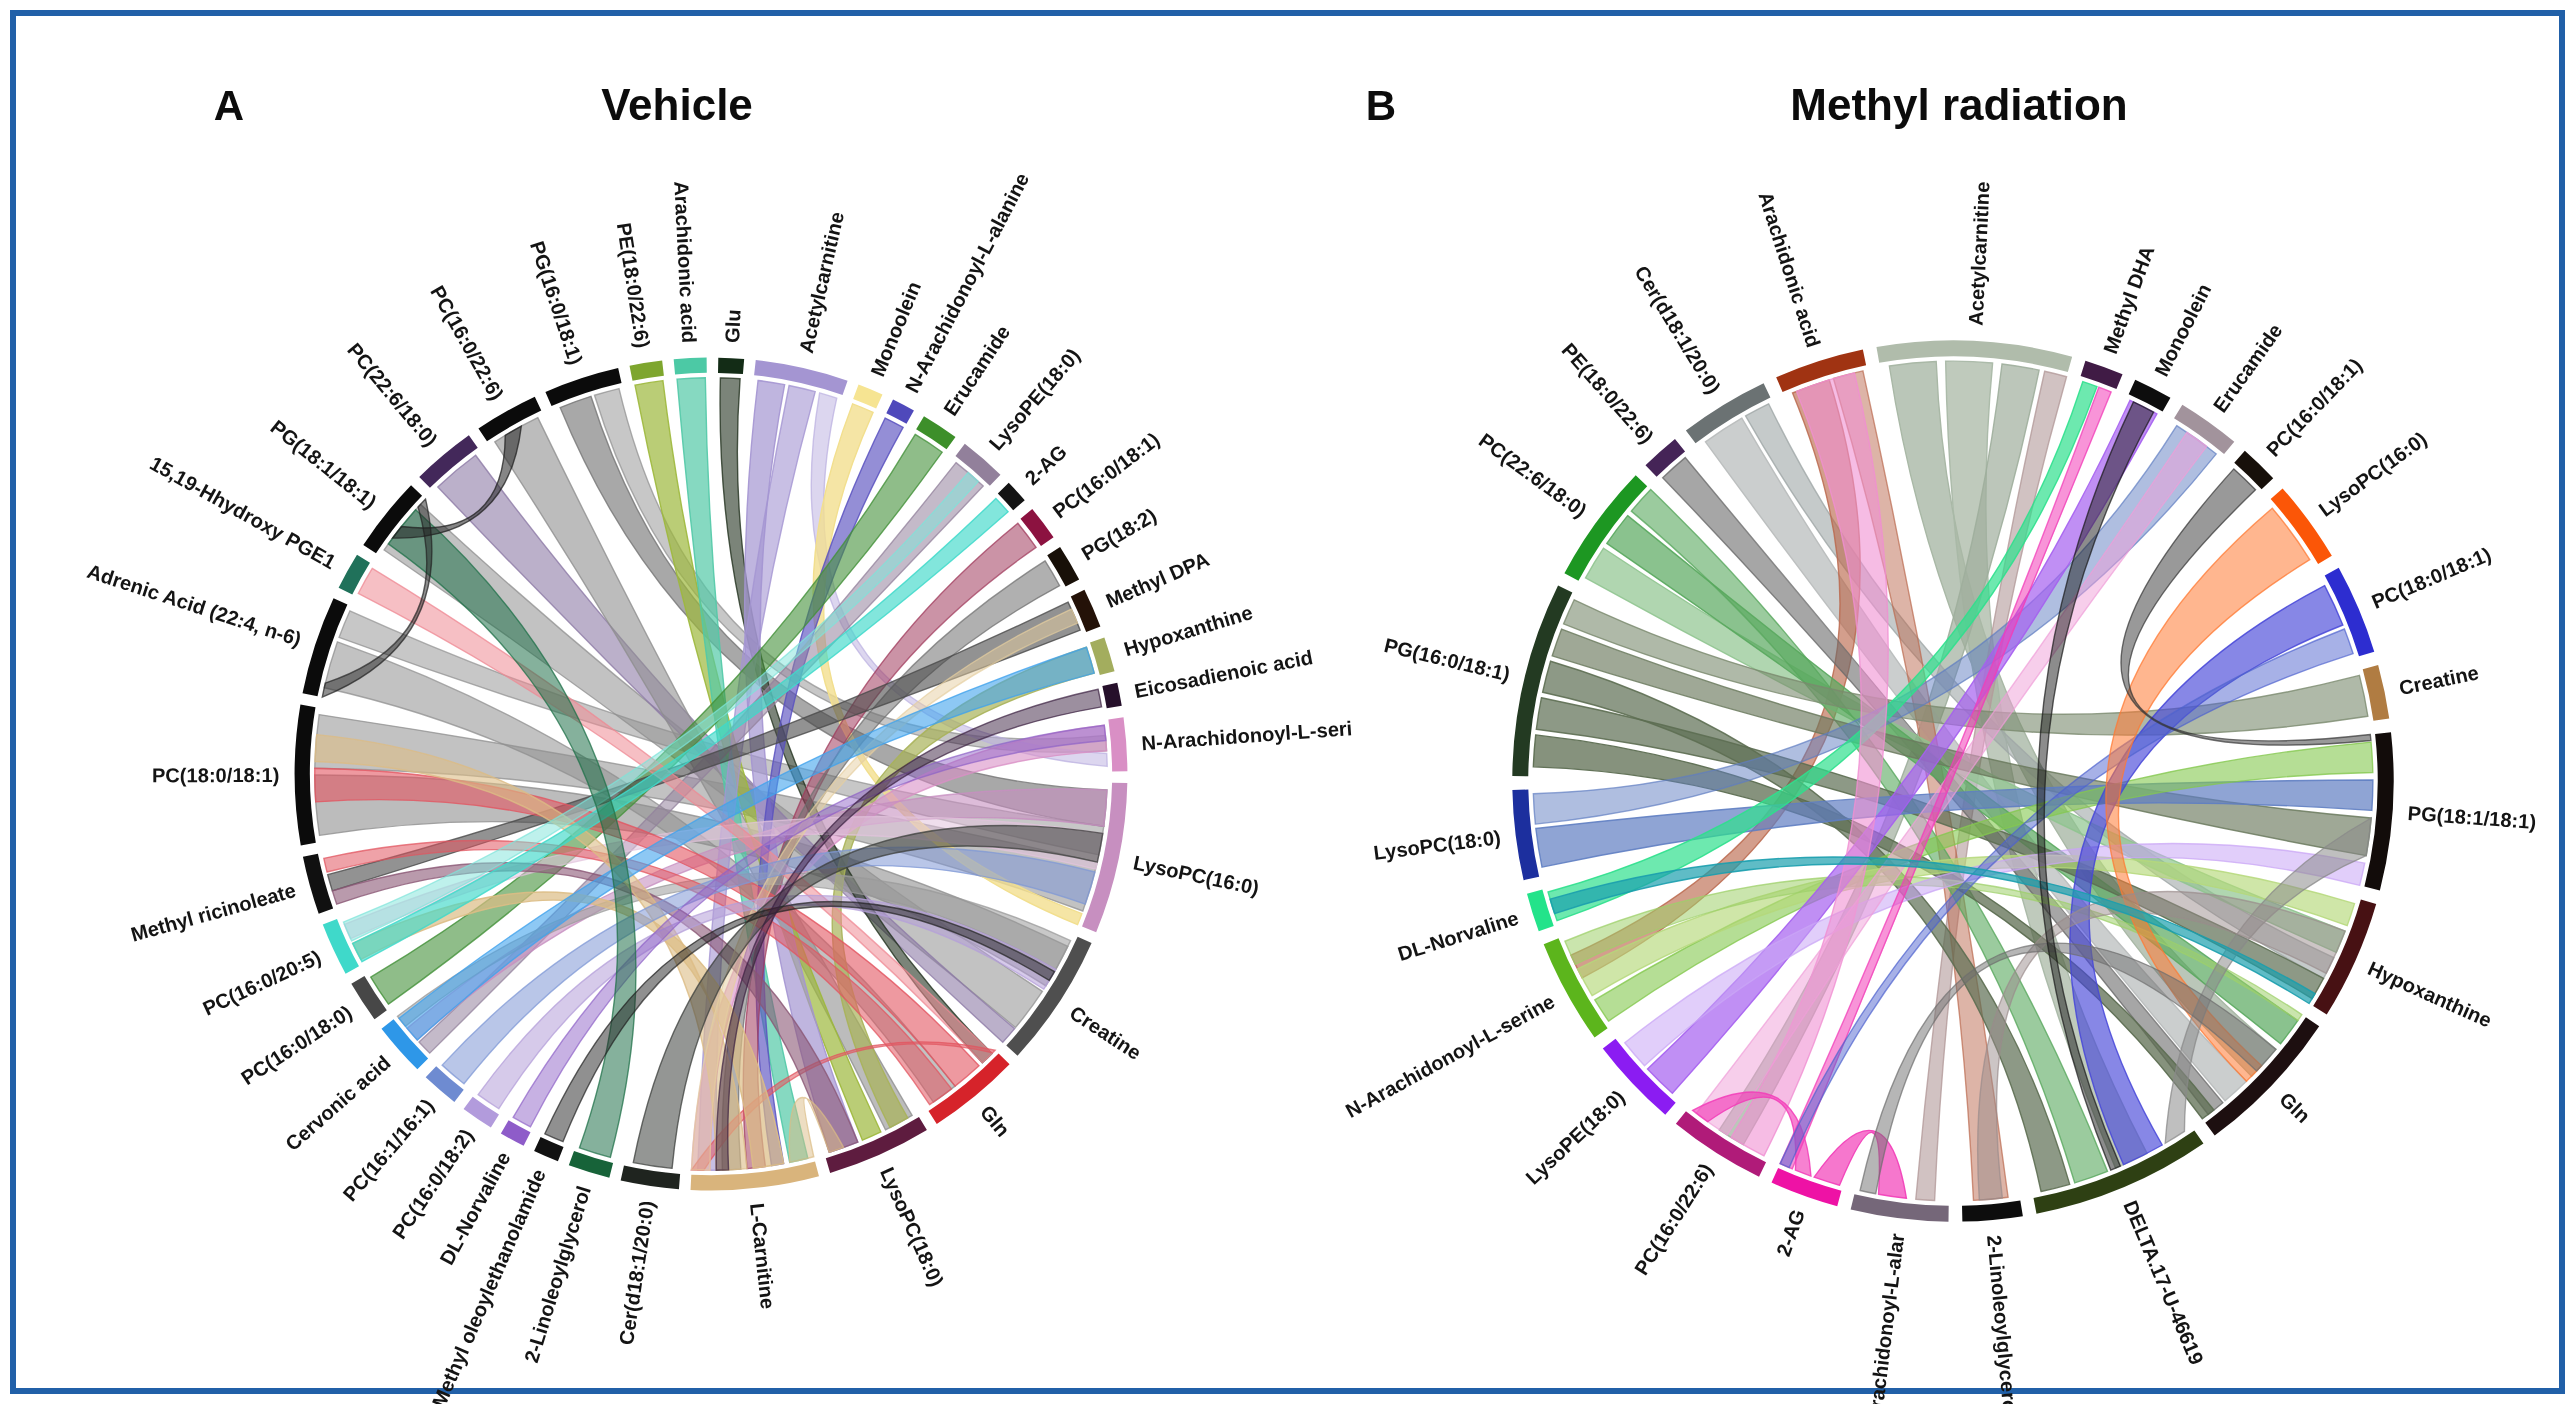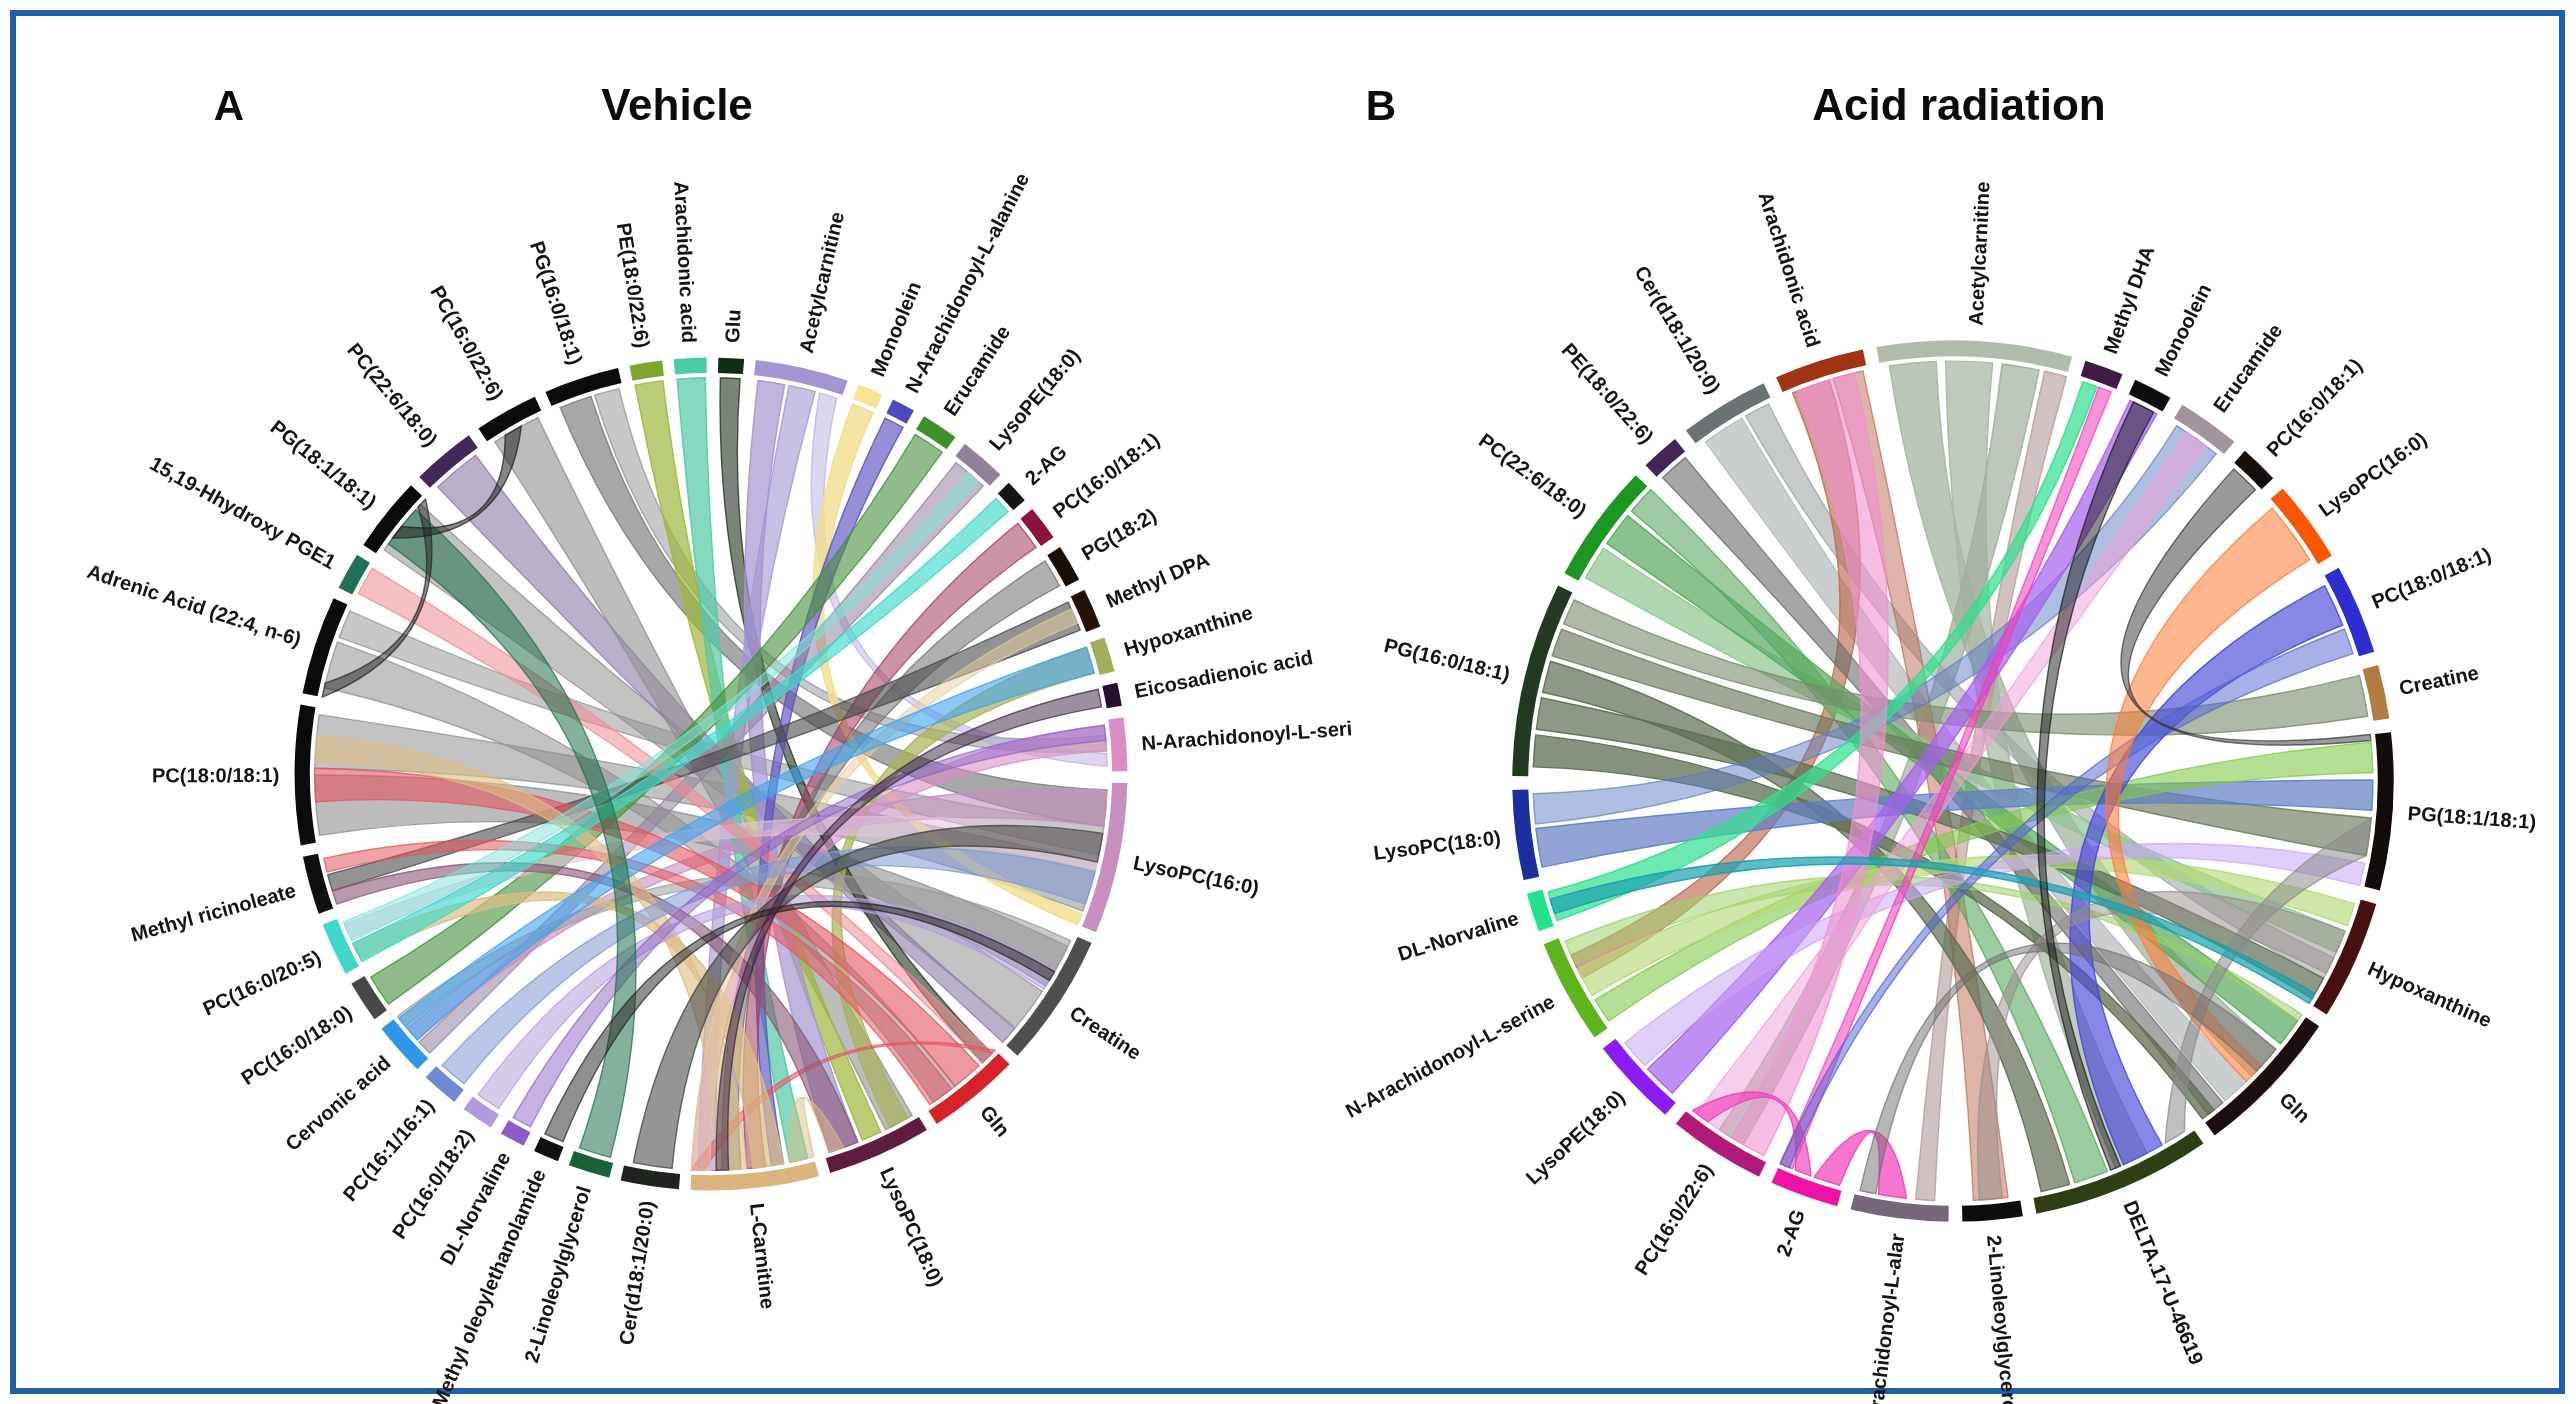--- a/index.html
+++ b/index.html
@@ -24,21 +24,21 @@
 </style>
 </head>
 <body>
 
 <div class="frame"></div>
 
 <div class="panel-letter" style="left:229px;top:85px;">A</div>
 <div class="panel-title" style="left:669px;top:83px;margin-left:8px;">Vehicle</div>
 
 <div class="panel-letter" style="left:1381px;top:85px;">B</div>
-<div class="panel-title" style="left:1959px;top:83px;">Acid radiation</div>
+<div class="panel-title" style="left:1959px;top:83px;">Methyl radiation</div>
 
 <svg id="chord-a" width="1388" height="1388" style="left:17.3px;top:80px;" viewBox="0 0 2000 2000">
     <path d="M 435.9 1088.4 A 571 571 0 0 1 429.0 1001.4 Q 1000.0 1000.0 1514.1 1248.5 A 571 571 0 0 1 1482.5 1305.4 Q 1000.0 1000.0 435.9 1088.4 Z" fill="#8f8f8f" fill-opacity="0.6" stroke="#8f8f8f" stroke-opacity="0.8" stroke-width="2"></path>
     <path d="M 429.1 991.7 A 571 571 0 0 1 435.4 914.4 Q 1000.0 1000.0 1556.7 1126.9 A 571 571 0 0 1 1535.8 1197.4 Q 1000.0 1000.0 429.1 991.7 Z" fill="#8f8f8f" fill-opacity="0.55" stroke="#8f8f8f" stroke-opacity="0.75" stroke-width="2"></path>
     <path d="M 442.7 875.7 A 571 571 0 0 1 461.6 809.7 Q 1000.0 1000.0 1351.7 1449.8 A 571 571 0 0 1 1320.4 1472.7 Q 1000.0 1000.0 442.7 875.7 Z" fill="#8f8f8f" fill-opacity="0.55" stroke="#8f8f8f" stroke-opacity="0.75" stroke-width="2"></path>
     <path d="M 464.0 803.2 A 571 571 0 0 1 479.6 765.1 Q 1000.0 1000.0 1566.0 1075.2 A 571 571 0 0 1 1559.0 1116.6 Q 1000.0 1000.0 464.0 803.2 Z" fill="#8f8f8f" fill-opacity="0.5" stroke="#8f8f8f" stroke-opacity="0.7" stroke-width="2"></path>
     <path d="M 529.0 677.2 A 571 571 0 0 1 581.5 611.5 Q 1000.0 1000.0 1477.5 1313.2 A 571 571 0 0 1 1438.7 1365.4 Q 1000.0 1000.0 529.0 677.2 Z" fill="#8f8f8f" fill-opacity="0.55" stroke="#8f8f8f" stroke-opacity="0.75" stroke-width="2"></path>
     <path d="M 606.3 586.4 A 571 571 0 0 1 660.8 540.7 Q 1000.0 1000.0 1437.6 1366.9 A 571 571 0 0 1 1420.4 1386.4 Q 1000.0 1000.0 606.3 586.4 Z" fill="#8d7ba6" fill-opacity="0.6" stroke="#8d7ba6" stroke-opacity="0.8" stroke-width="2"></path>
     <path d="M 688.5 521.5 A 571 571 0 0 1 750.4 486.5 Q 1000.0 1000.0 1289.8 1492.0 A 571 571 0 0 1 1251.4 1512.7 Q 1000.0 1000.0 688.5 521.5 Z" fill="#8f8f8f" fill-opacity="0.6" stroke="#8f8f8f" stroke-opacity="0.8" stroke-width="2"></path>
     <path d="M 782.6 472.0 A 571 571 0 0 1 827.0 455.8 Q 1000.0 1000.0 1570.5 1022.9 A 571 571 0 0 1 1566.0 1075.2 Q 1000.0 1000.0 782.6 472.0 Z" fill="#7a7a7a" fill-opacity="0.65" stroke="#7a7a7a" stroke-opacity="0.8500000000000001" stroke-width="2"></path>

